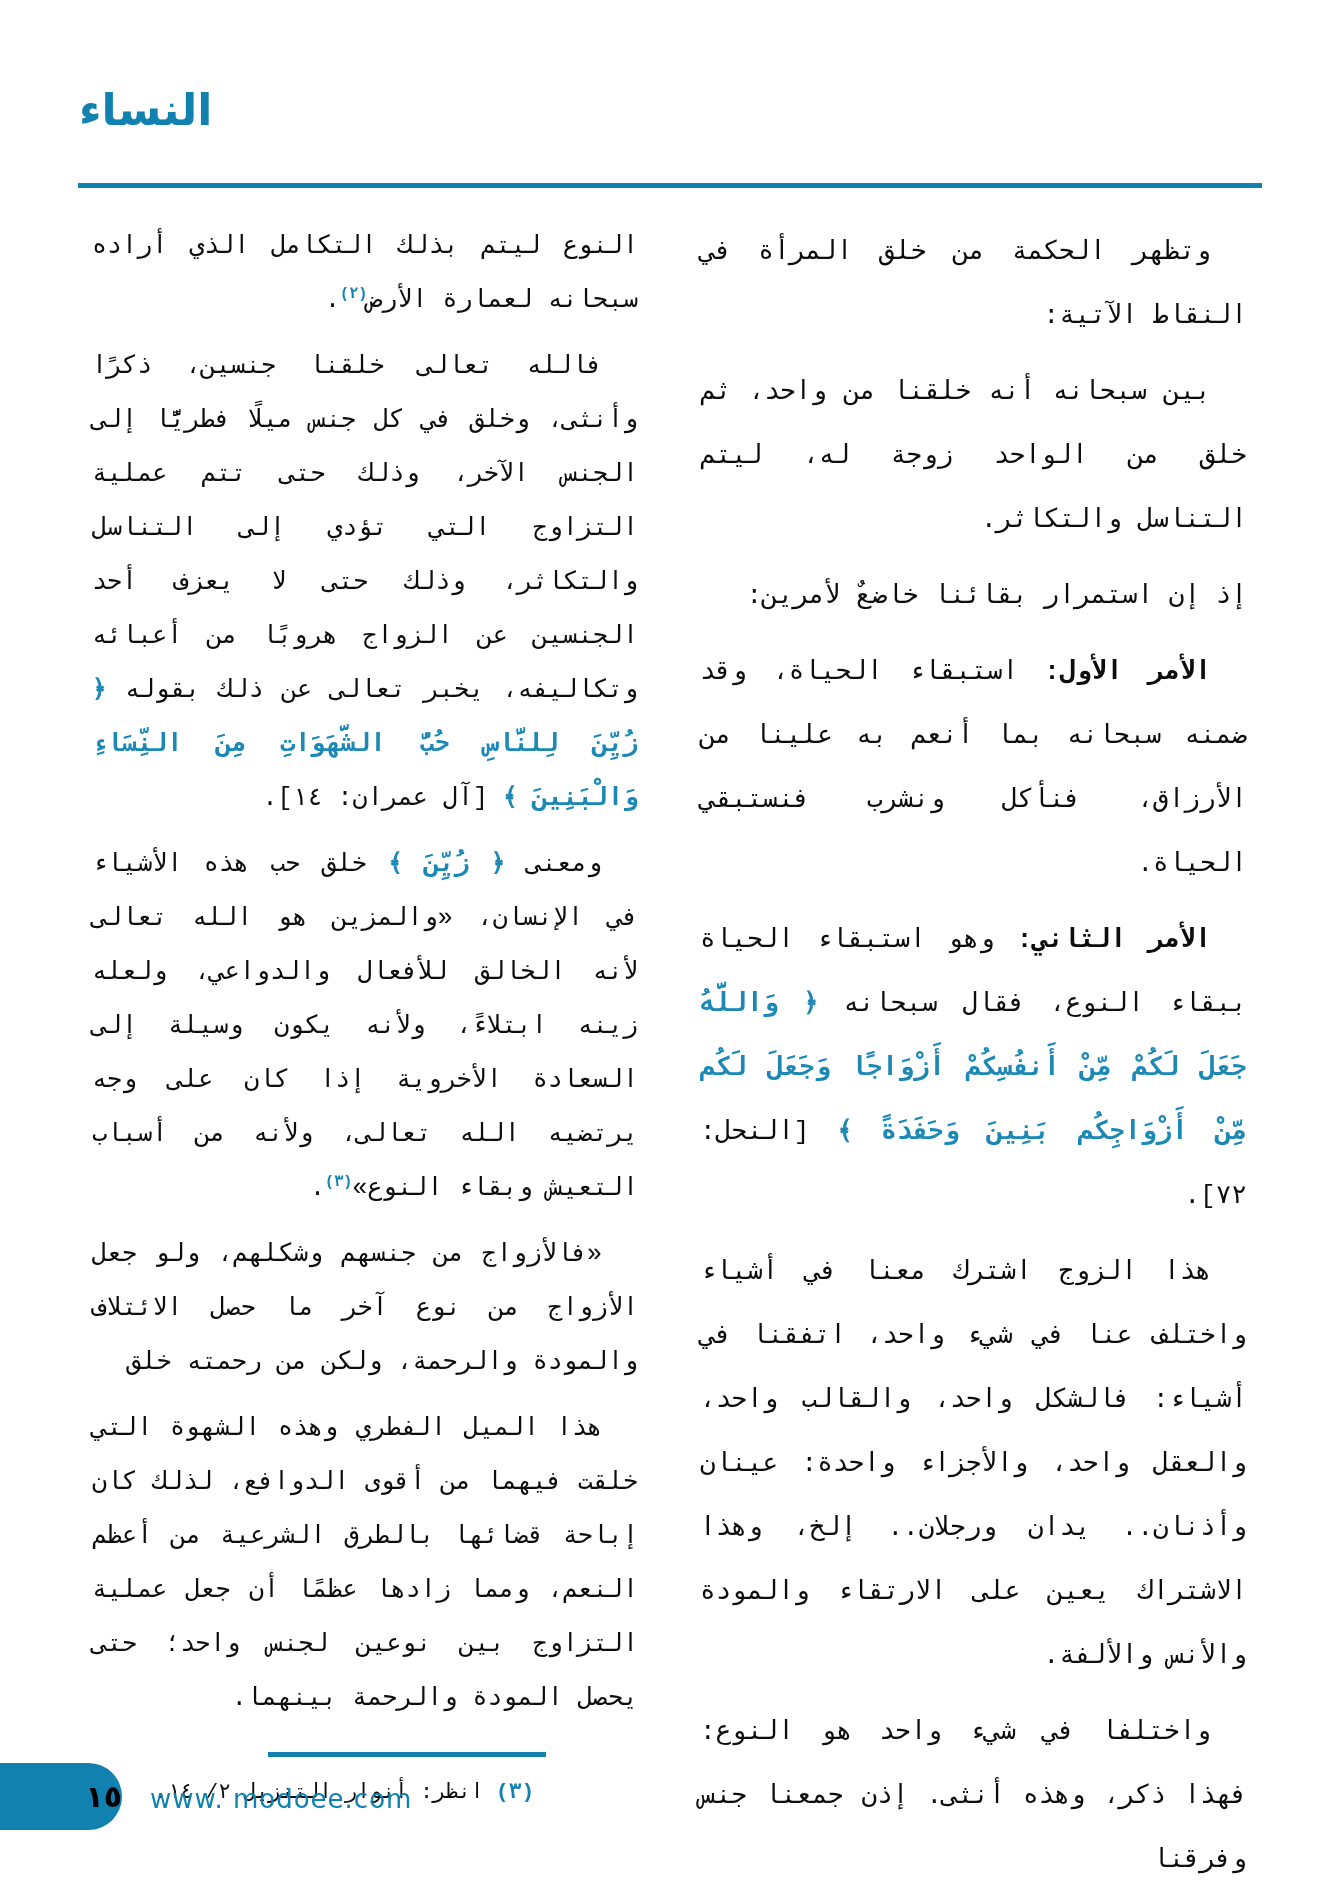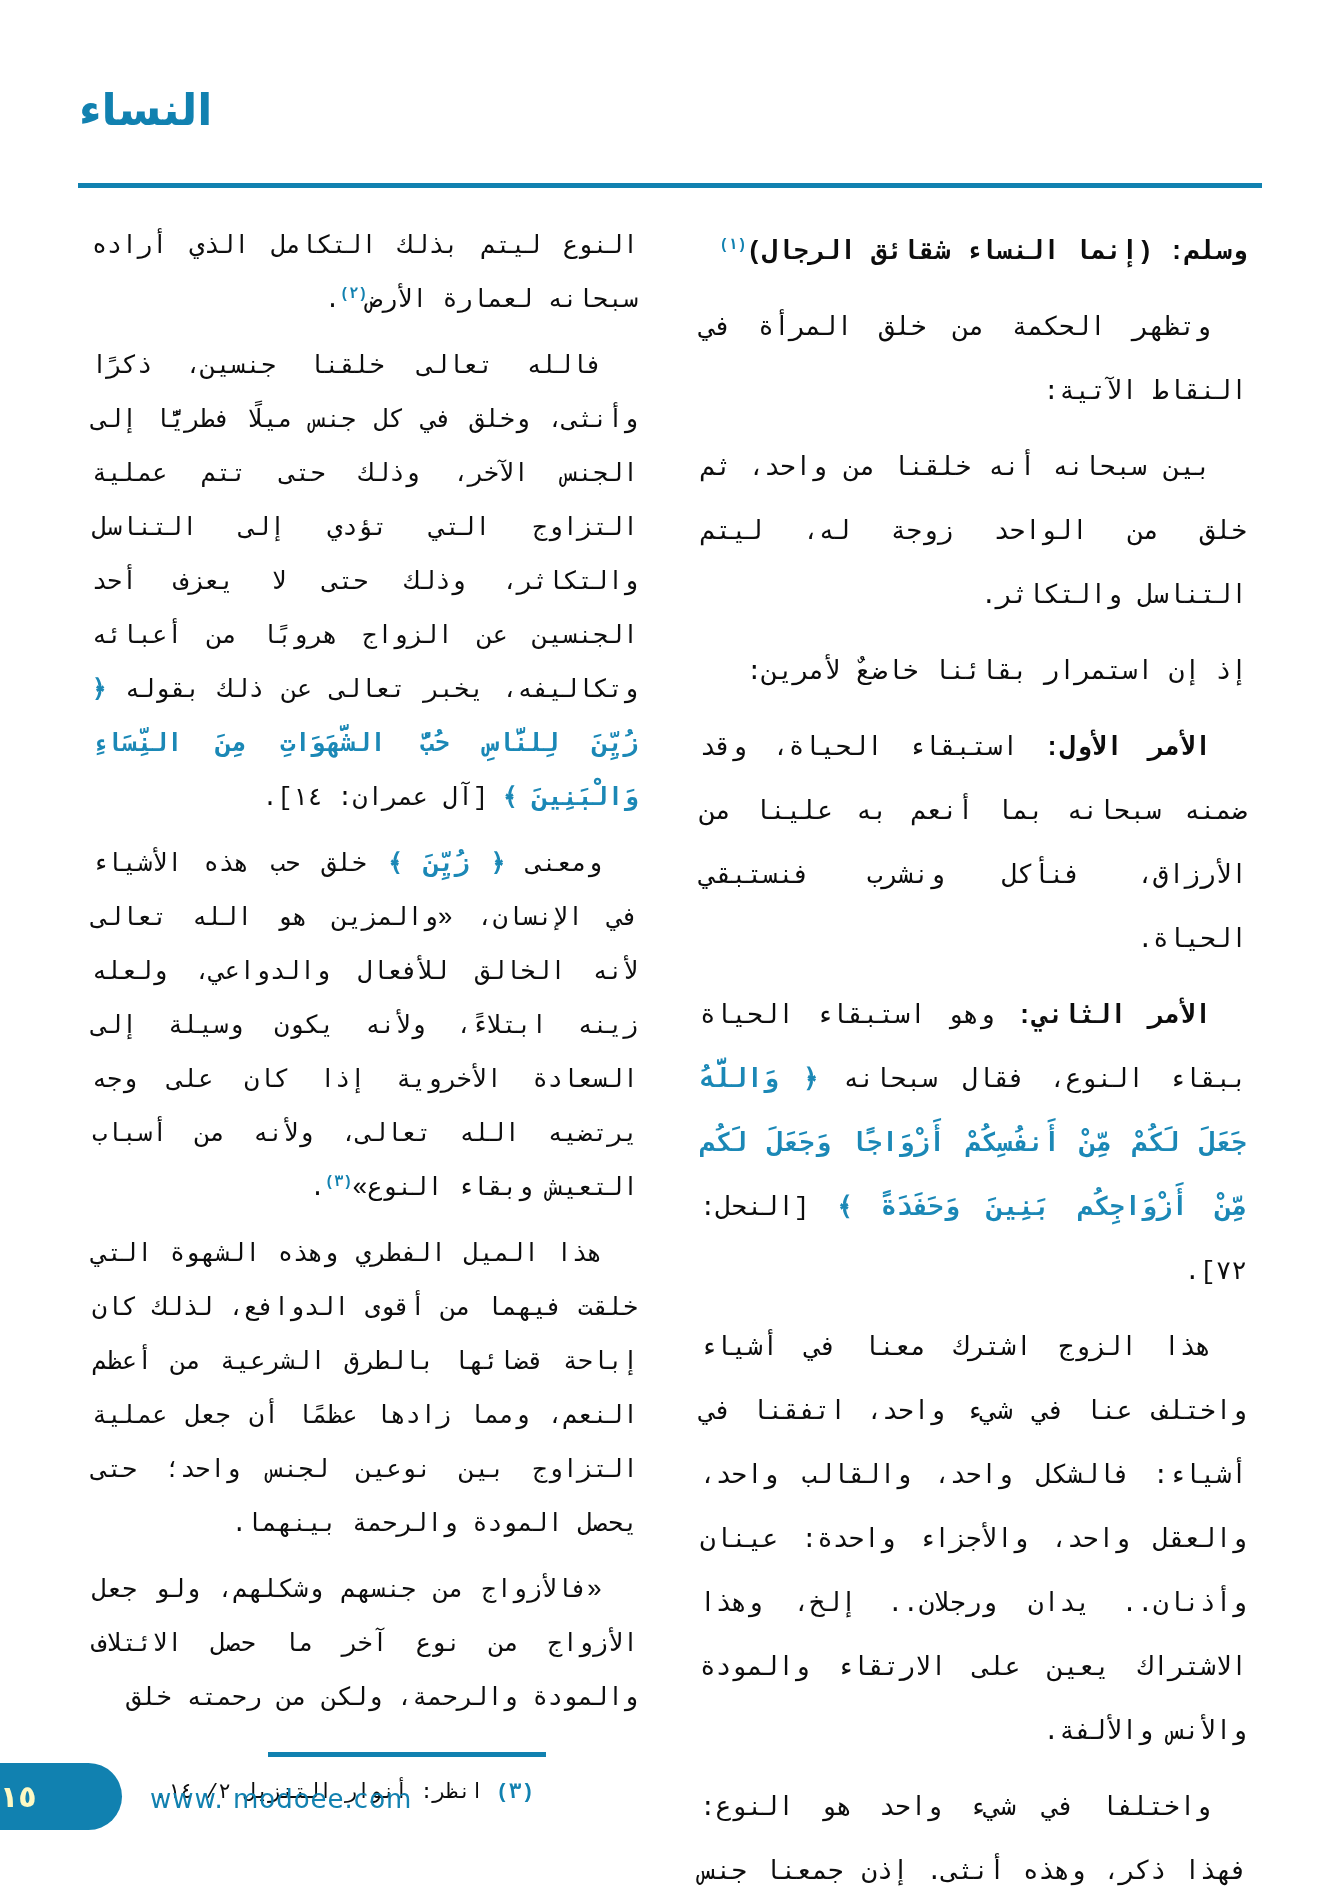--- a/index.html
+++ b/index.html
@@ -39,56 +39,55 @@
   .footnotes { margin-top:26px; font-size:22px; line-height:50px; }
   .col-left .footnotes { width:466px; margin-right:104px; font-size:21px; line-height:48px; }
   .fn-rule { height:5px; background:var(--accent); margin-bottom:12px; }
   .col-right .fn-rule { width:320px; margin-left:auto; margin-right:52px; }
   .col-left  .fn-rule { width:278px; margin-right:0; margin-left:auto; }
   .col-right .footnotes { padding-left:55px; }
   .fn-marker { color:var(--accent); font-weight:bold; }
   .page-badge {
     position:absolute; left:0; top:1763px; width:122px; height:67px;
     background:var(--accent); border-radius:0 34px 34px 0;
-    display:flex; align-items:center; justify-content:flex-end;
-    color:#fef9c3; font-size:30px; font-weight:bold;
+    display:flex; align-items:center; justify-content:flex-start;
+    color:#000000; font-size:30px; font-weight:bold;
   }
   .site {
     position:absolute; left:150px; top:1784px; direction:ltr;
     color:var(--accent); font-size:26px; letter-spacing:1px;
   }
 </style>
 </head>
 <body>
 
 <div class="page">
   <div class="title">النساء</div>
   <div class="rule"></div>
 
   <div class="columns">
     <section class="col col-right">
-        <p><span class="seg-bold">وسلم: (إنما النساء شقائق الرجال)</span><span class="seg-sup">(١)</span></p>
         <p class="indent"><span class="seg-normal">وتظهر الحكمة من خلق المرأة في النقاط الآتية:</span></p>
         <p class="indent"><span class="seg-normal">بين سبحانه أنه خلقنا من واحد، ثم خلق من الواحد زوجة له، ليتم التناسل والتكاثر.</span></p>
         <p><span class="seg-normal">إذ إن استمرار بقائنا خاضعٌ لأمرين:</span></p>
         <p class="indent"><span class="seg-bold">الأمر الأول: </span><span class="seg-normal">استبقاء الحياة، وقد ضمنه سبحانه بما أنعم به علينا من الأرزاق، فنأكل ونشرب فنستبقي الحياة.</span></p>
         <p class="indent"><span class="seg-bold">الأمر الثاني: </span><span class="seg-normal">وهو استبقاء الحياة ببقاء النوع، فقال سبحانه </span><span class="seg-quran">﴿ وَاللَّهُ جَعَلَ لَكُمْ مِّنْ أَنفُسِكُمْ أَزْوَاجًا وَجَعَلَ لَكُم مِّنْ أَزْوَاجِكُم بَنِينَ وَحَفَدَةً ﴾</span><span class="seg-normal"> [النحل: ٧٢].</span></p>
         <p class="indent"><span class="seg-normal">هذا الزوج اشترك معنا في أشياء واختلف عنا في شيء واحد، اتفقنا في أشياء: فالشكل واحد، والقالب واحد، والعقل واحد، والأجزاء واحدة: عينان وأذنان.. يدان ورجلان.. إلخ، وهذا الاشتراك يعين على الارتقاء والمودة والأنس والألفة.</span></p>
         <p class="indent"><span class="seg-normal">واختلفا في شيء واحد هو النوع: فهذا ذكر، وهذه أنثى. إذن جمعنا جنس وفرقنا</span></p>
         <div class="footnotes">
           <div class="fn-rule"></div>
           <p class="footnote"><span>وصححه الألباني في صحيح الجامع، ١/ ٤٦١، رقم ٢٣٣٣.</span></p>
         </div>
       </section>
     <section class="col col-left">
         <p><span class="seg-normal">النوع ليتم بذلك التكامل الذي أراده سبحانه لعمارة الأرض</span><span class="seg-sup">(٢)</span><span class="seg-normal">.</span></p>
         <p class="indent"><span class="seg-normal">فالله تعالى خلقنا جنسين، ذكرًا وأنثى، وخلق في كل جنس ميلًا فطريًّا إلى الجنس الآخر، وذلك حتى تتم عملية التزاوج التي تؤدي إلى التناسل والتكاثر، وذلك حتى لا يعزف أحد الجنسين عن الزواج هروبًا من أعبائه وتكاليفه، يخبر تعالى عن ذلك بقوله </span><span class="seg-quran">﴿ زُيِّنَ لِلنَّاسِ حُبُّ الشَّهَوَاتِ مِنَ النِّسَاءِ وَالْبَنِينَ ﴾</span><span class="seg-normal"> [آل عمران: ١٤].</span></p>
         <p class="indent"><span class="seg-normal">ومعنى </span><span class="seg-quran">﴿ زُيِّنَ ﴾</span><span class="seg-normal"> خلق حب هذه الأشياء في الإنسان، «والمزين هو الله تعالى لأنه الخالق للأفعال والدواعي، ولعله زينه ابتلاءً، ولأنه يكون وسيلة إلى السعادة الأخروية إذا كان على وجه يرتضيه الله تعالى، ولأنه من أسباب التعيش وبقاء النوع»</span><span class="seg-sup">(٣)</span><span class="seg-normal">.</span></p>
+        <p class="indent"><span class="seg-normal">«فالأزواج من جنسهم وشكلهم، ولو جعل الأزواج من نوع آخر ما حصل الائتلاف والمودة والرحمة، ولكن من رحمته خلق</span></p>
         <p class="indent"><span class="seg-normal">هذا الميل الفطري وهذه الشهوة التي خلقت فيهما من أقوى الدوافع، لذلك كان إباحة قضائها بالطرق الشرعية من أعظم النعم، ومما زادها عظمًا أن جعل عملية التزاوج بين نوعين لجنس واحد؛ حتى يحصل المودة والرحمة بينهما.</span></p>
-        <p class="indent"><span class="seg-normal">«فالأزواج من جنسهم وشكلهم، ولو جعل الأزواج من نوع آخر ما حصل الائتلاف والمودة والرحمة، ولكن من رحمته خلق</span></p>
         <div class="footnotes">
           <div class="fn-rule"></div>
           <p class="footnote"><span class="fn-marker">(٣) </span><span>انظر: أنوار التنزيل ٢/ ١٤.</span></p>
         </div>
       </section>
   </div>
 
   <div class="page-badge">
     <span>١٥</span>
   </div>

